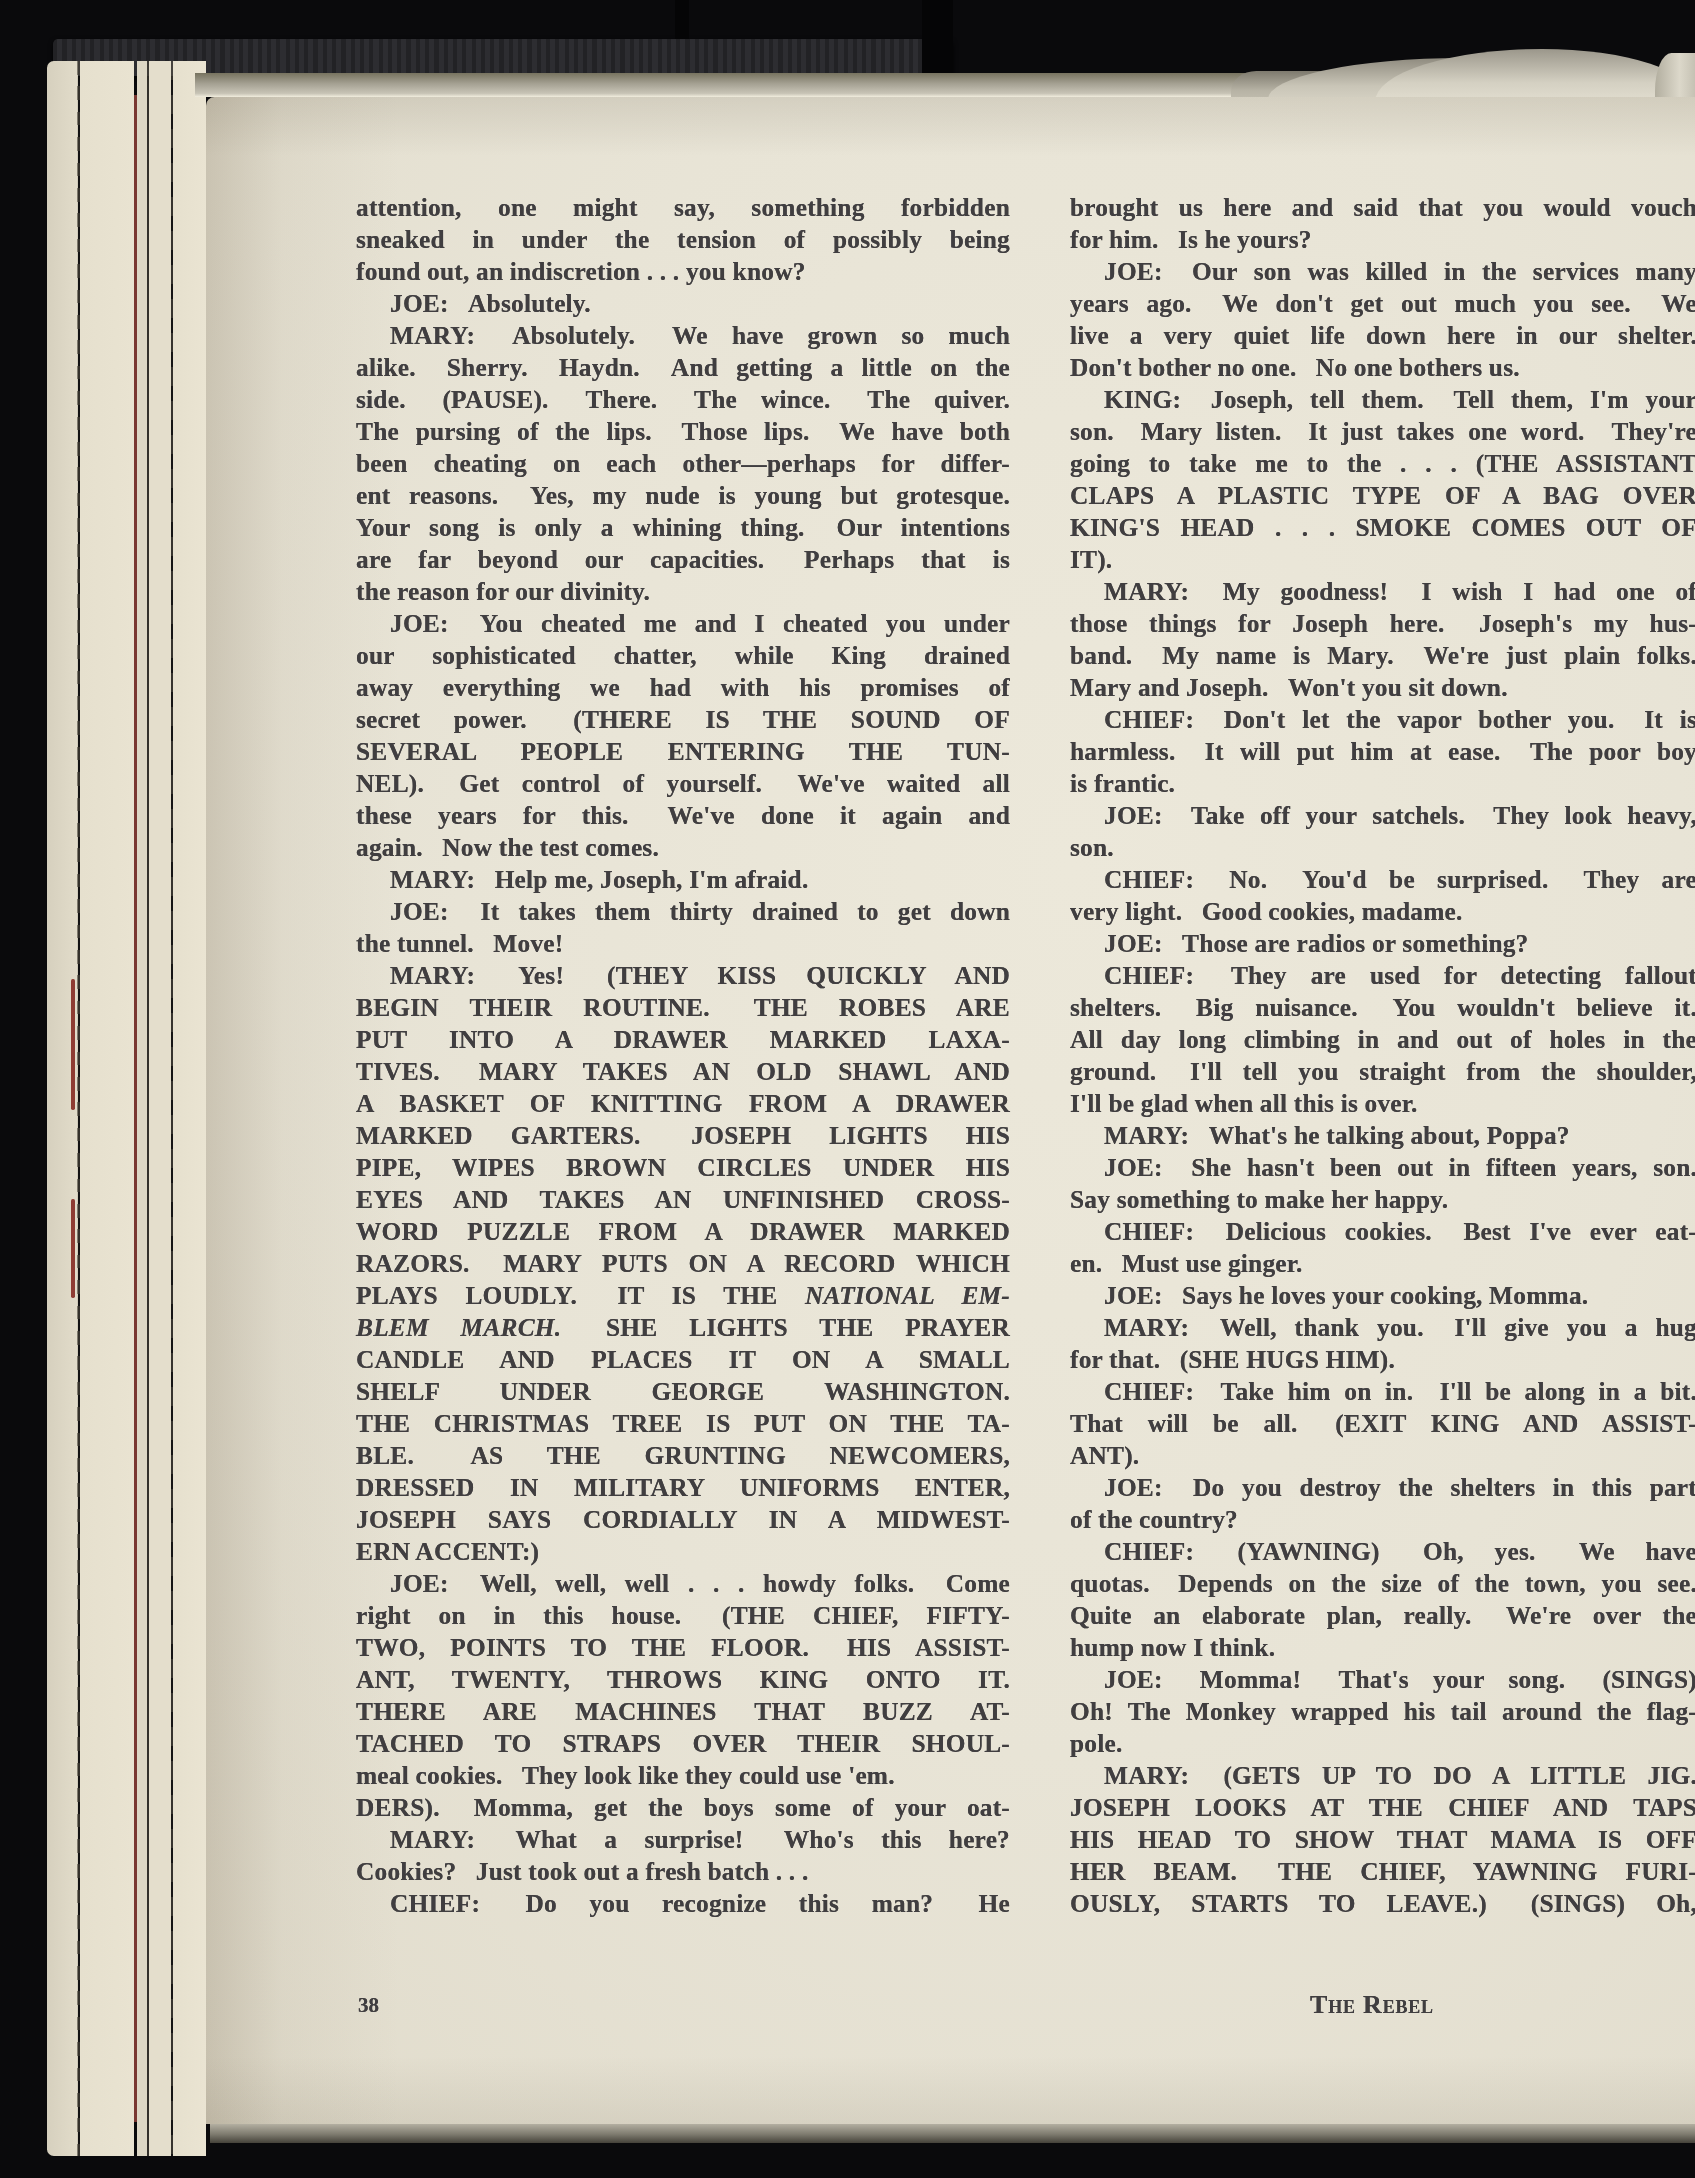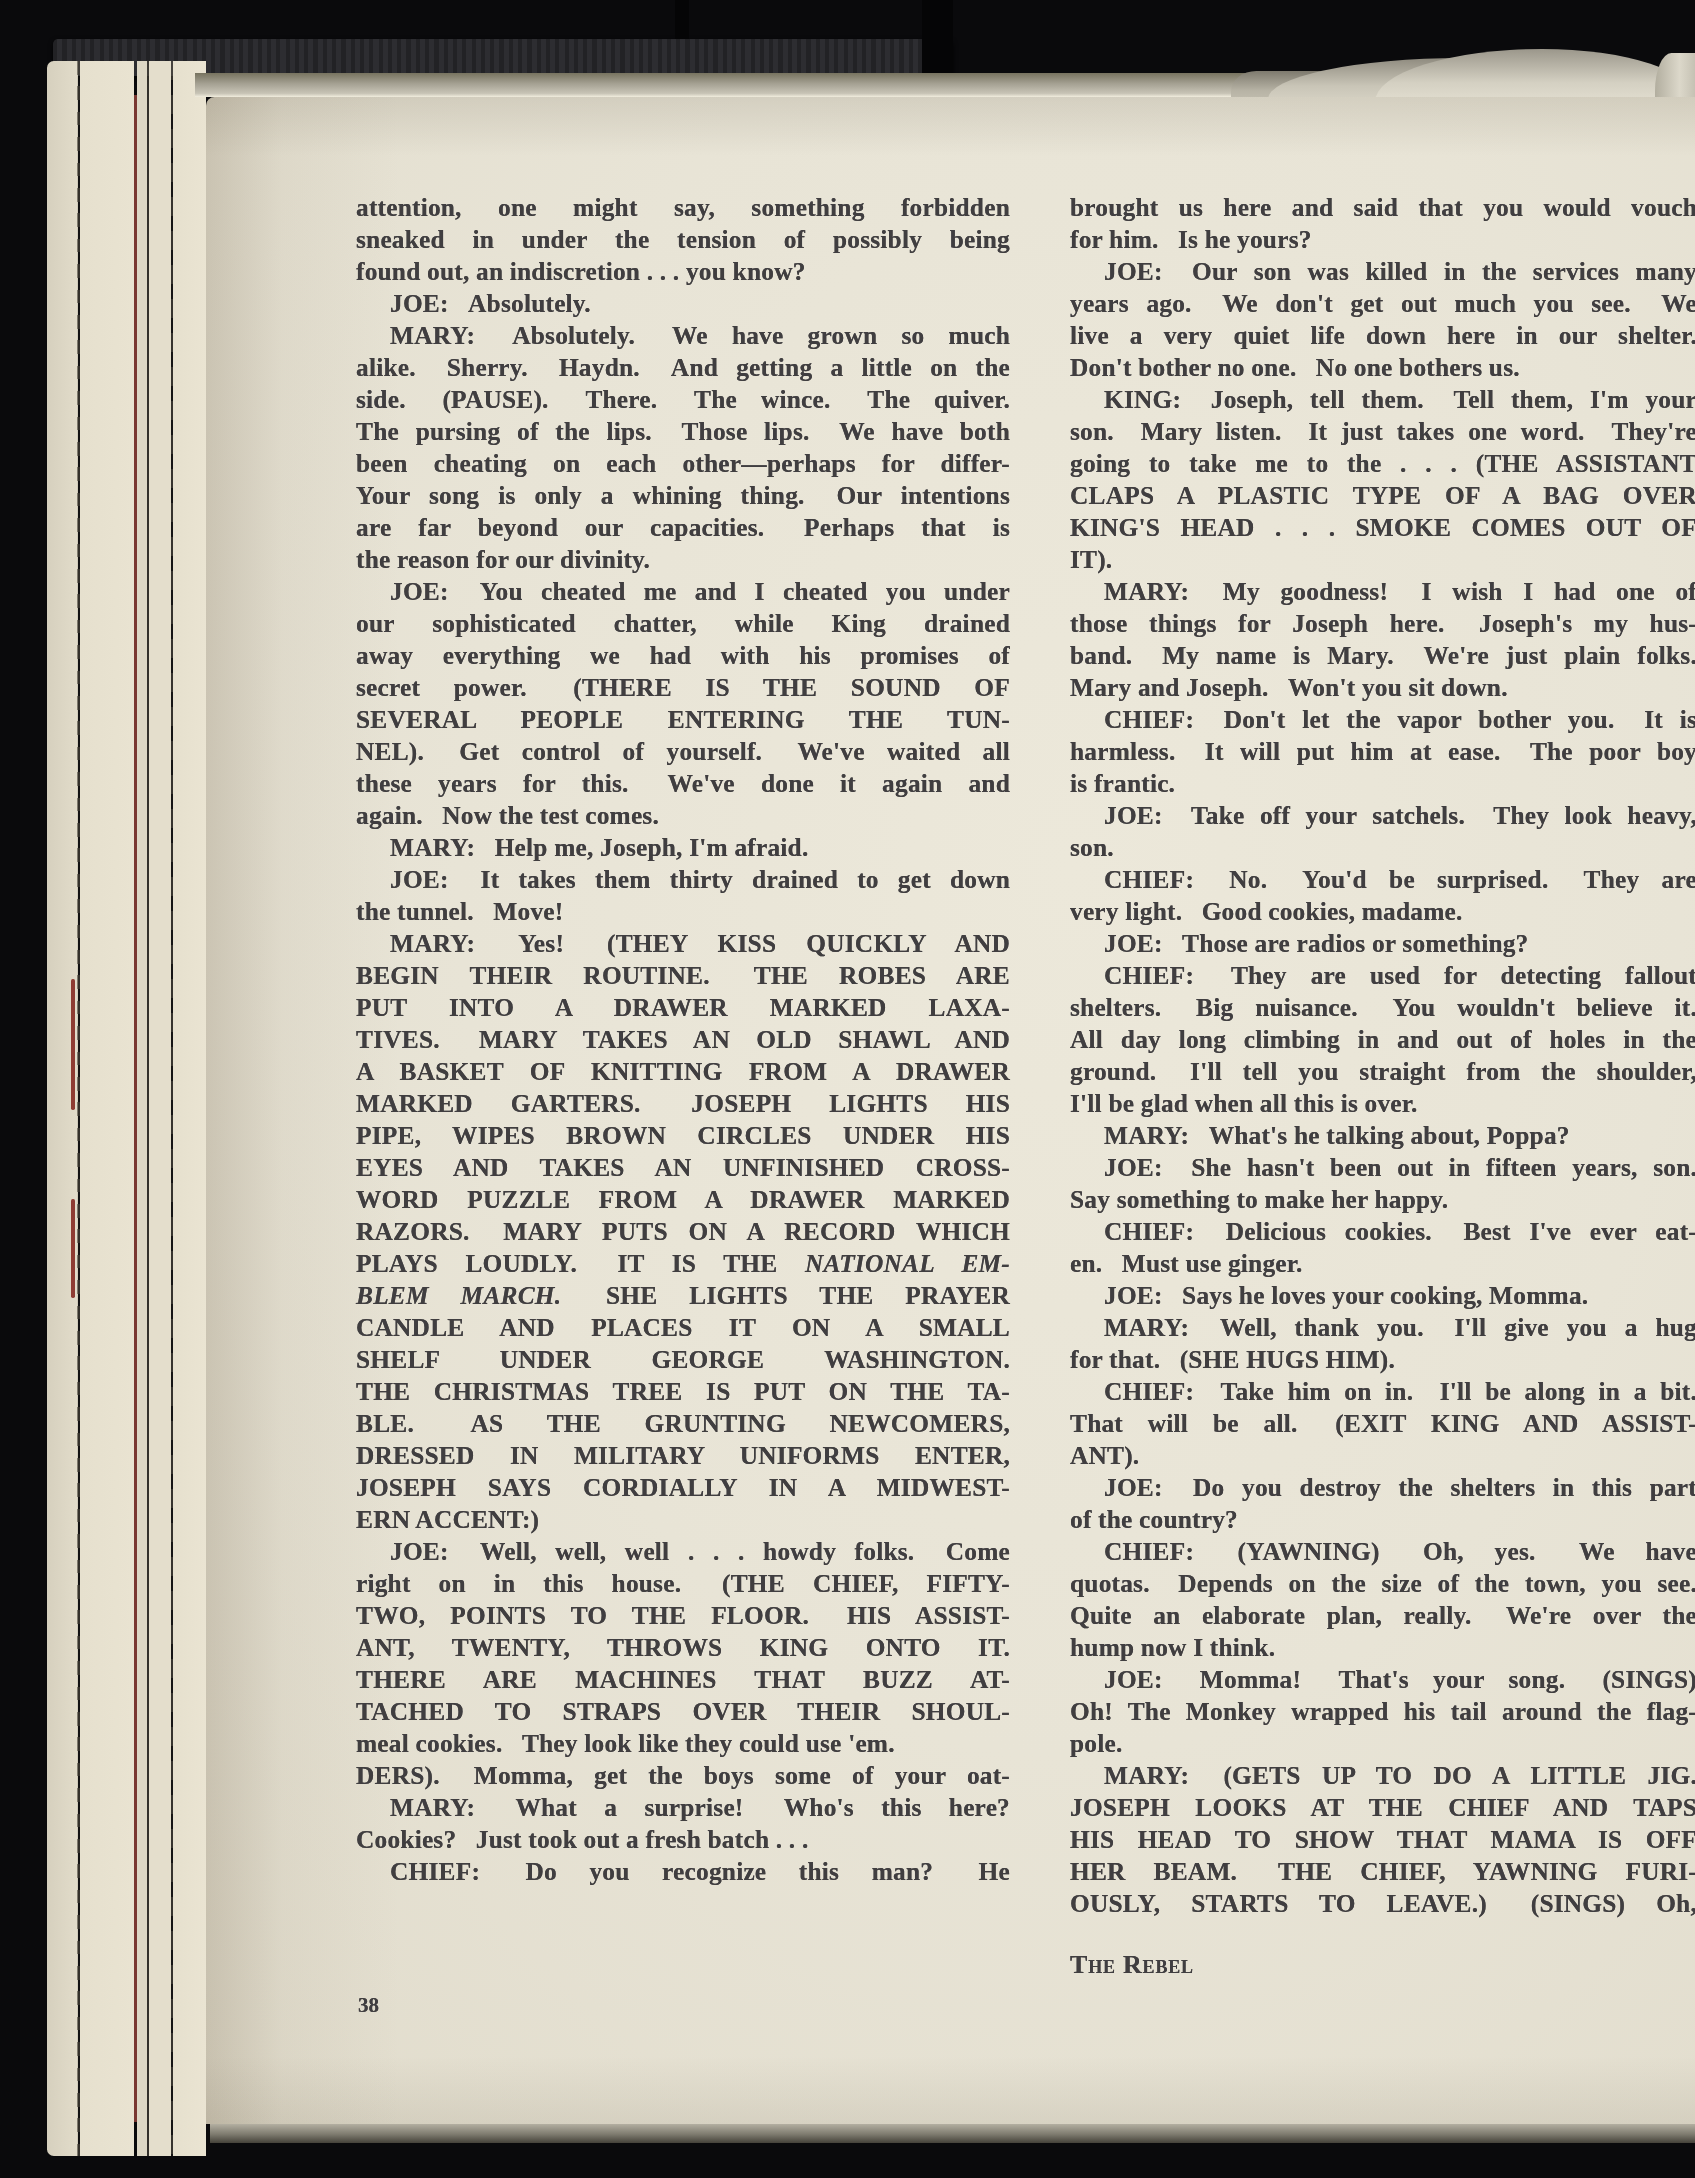--- a/index.html
+++ b/index.html
@@ -68,21 +68,21 @@
 
   .line{font-size:25.4px;line-height:32px;height:32px;color:#403e40;
         text-align:justify;text-align-last:justify;
         text-shadow:0 0 0.4px rgba(64,62,64,.85);letter-spacing:0.2px;}
   .line.last{text-align-last:left;}
   .line.ind{text-indent:34px;}
   .line i{font-style:italic;}
 
   #page-number{position:absolute;left:152px;top:1896px;font-size:21px;color:#403e40;
         text-shadow:0 0 0.4px rgba(64,62,64,.85);}
-  #running-title{position:absolute;left:864px;top:1853px;width:604px;text-align:left;
+  #running-title{position:absolute;left:864px;top:1893px;width:604px;text-align:center;
         font-size:26px;color:#403e40;font-variant:small-caps;letter-spacing:0.8px;
         text-shadow:0 0 0.5px rgba(64,62,64,.9);}
 </style>
 </head>
 <body>
 
 <div id="scan">
 
   <div id="cover-band-left" class="cover-band"></div>
   <div id="cover-band-right" class="cover-band"></div>
@@ -117,20 +117,21 @@
     <div id="left-column" class="col">
         <div class="line">attention, one might say, something forbidden</div>
         <div class="line">sneaked in under the tension of possibly being</div>
         <div class="line last">found out, an indiscretion . . . you know?</div>
         <div class="line ind last">JOE:  Absolutely.</div>
         <div class="line ind">MARY:  Absolutely.  We have grown so much</div>
         <div class="line">alike.  Sherry.  Haydn.  And getting a little on the</div>
         <div class="line">side.  (PAUSE).  There.  The wince.  The quiver.</div>
         <div class="line">The pursing of the lips.  Those lips.  We have both</div>
         <div class="line">been cheating on each other—perhaps for differ-</div>
+        <div class="line">ent reasons.  Yes, my nude is young but grotesque.</div>
         <div class="line">Your song is only a whining thing.  Our intentions</div>
         <div class="line">are far beyond our capacities.  Perhaps that is</div>
         <div class="line last">the reason for our divinity.</div>
         <div class="line ind">JOE:  You cheated me and I cheated you under</div>
         <div class="line">our sophisticated chatter, while King drained</div>
         <div class="line">away everything we had with his promises of</div>
         <div class="line">secret power.  (THERE IS THE SOUND OF</div>
         <div class="line">SEVERAL PEOPLE ENTERING THE TUN-</div>
         <div class="line">NEL).  Get control of yourself.  We've waited all</div>
         <div class="line">these years for this.  We've done it again and</div>

